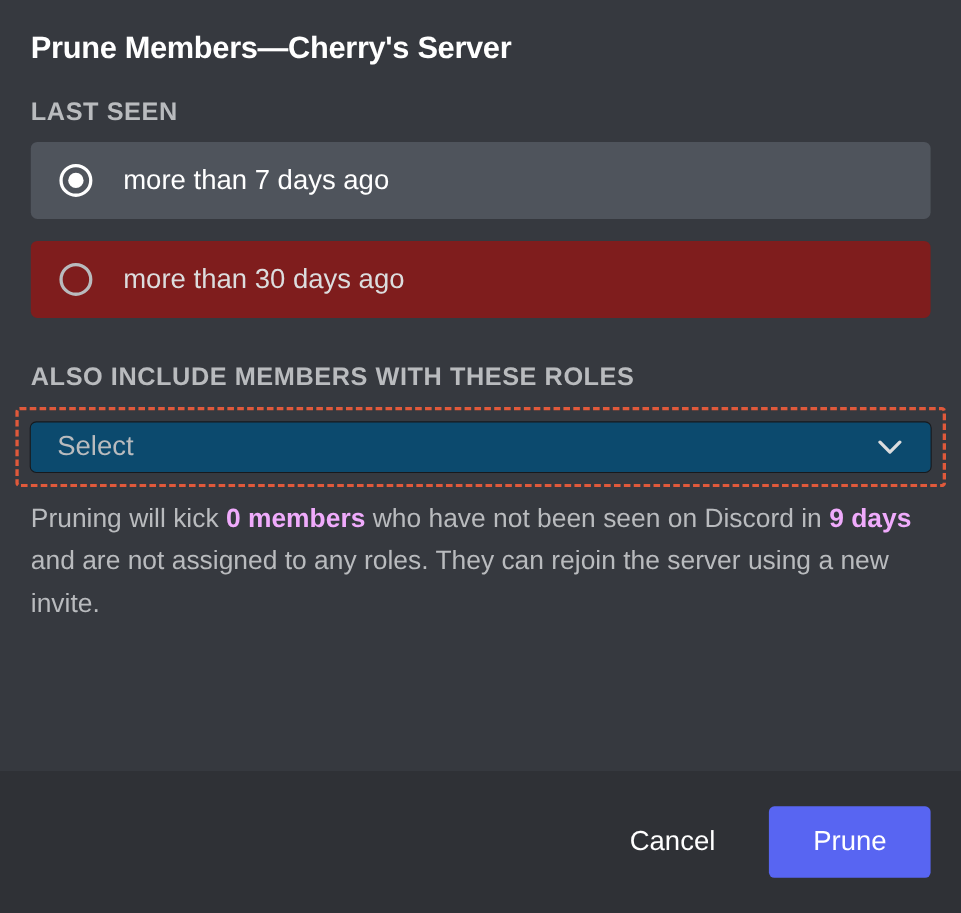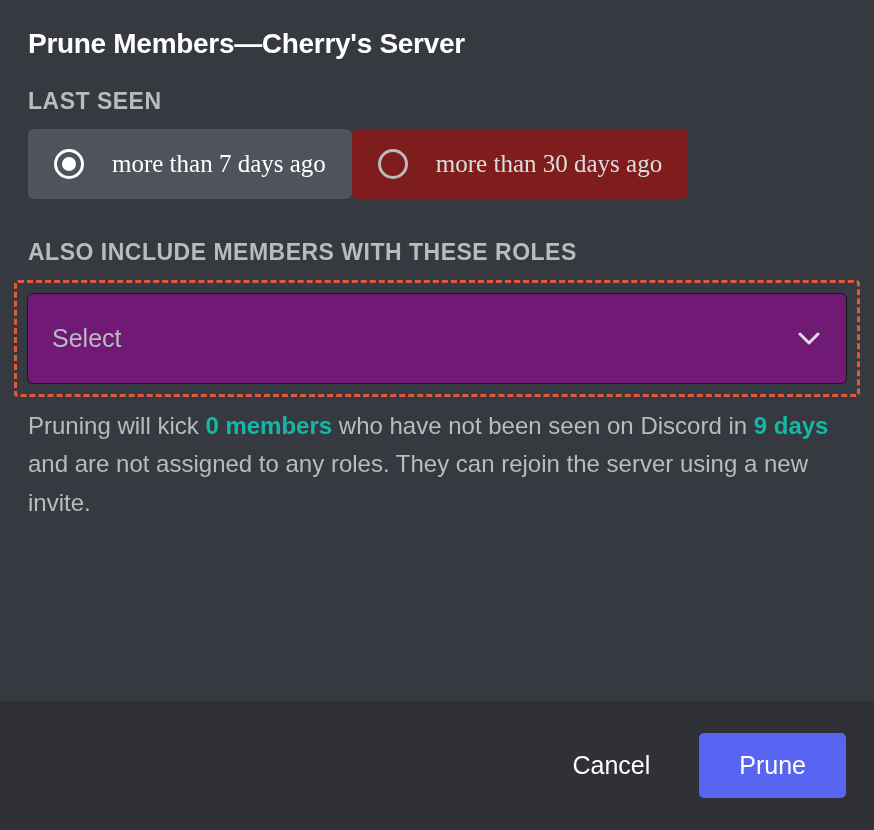--- a/index.html
+++ b/index.html
@@ -35,24 +35,23 @@
     .section-label {
       color: #b9bbbe;
       font-size: 23px;
       font-weight: 700;
       letter-spacing: 0.5px;
       text-transform: uppercase;
       margin-bottom: 14px;
     }
     .radio-group {
       display: flex;
-      flex-direction: row;
-      gap: 0;
+      flex-direction: column;
+      gap: 20px;
       margin-bottom: 40px;
-      font-family: Liberation Serif, serif;
     }
     .radio-option {
       background: #7f1d1d;
       border-radius: 6px;
       padding: 20px 26px;
       display: flex;
       align-items: center;
       gap: 28px;
       cursor: pointer;
     }
@@ -90,24 +89,24 @@
     .radio-option.selected .radio-label {
       color: #ffffff;
     }
     .highlight-wrap {
       border: 3px dashed #e0593b;
       border-radius: 4px;
       padding: 10px 10px;
       margin: 0 -14px 10px -14px;
     }
     .select-dropdown {
-      background: #701a75;
+      background: #0c4a6e;
       border: 1px solid #18191c;
       border-radius: 6px;
-      padding: 30px 24px;
+      padding: 8px 24px;
       display: flex;
       align-items: center;
       justify-content: space-between;
       cursor: pointer;
     }
     .select-placeholder {
       color: #b9bbbe;
       font-size: 25px;
     }
     .chevron {
@@ -120,21 +119,21 @@
     .chevron svg {
       fill: #dcddde;
     }
     .description {
       color: #b9bbbe;
       font-size: 24px;
       line-height: 1.6;
       margin-top: 6px;
     }
     .description strong {
-      color: #14b8a6;
+      color: #f0abfc;
       font-weight: 700;
     }
     .modal-footer {
       background: #2f3136;
       padding: 32px 28px;
       display: flex;
       justify-content: flex-end;
       align-items: center;
       gap: 29px;
     }

